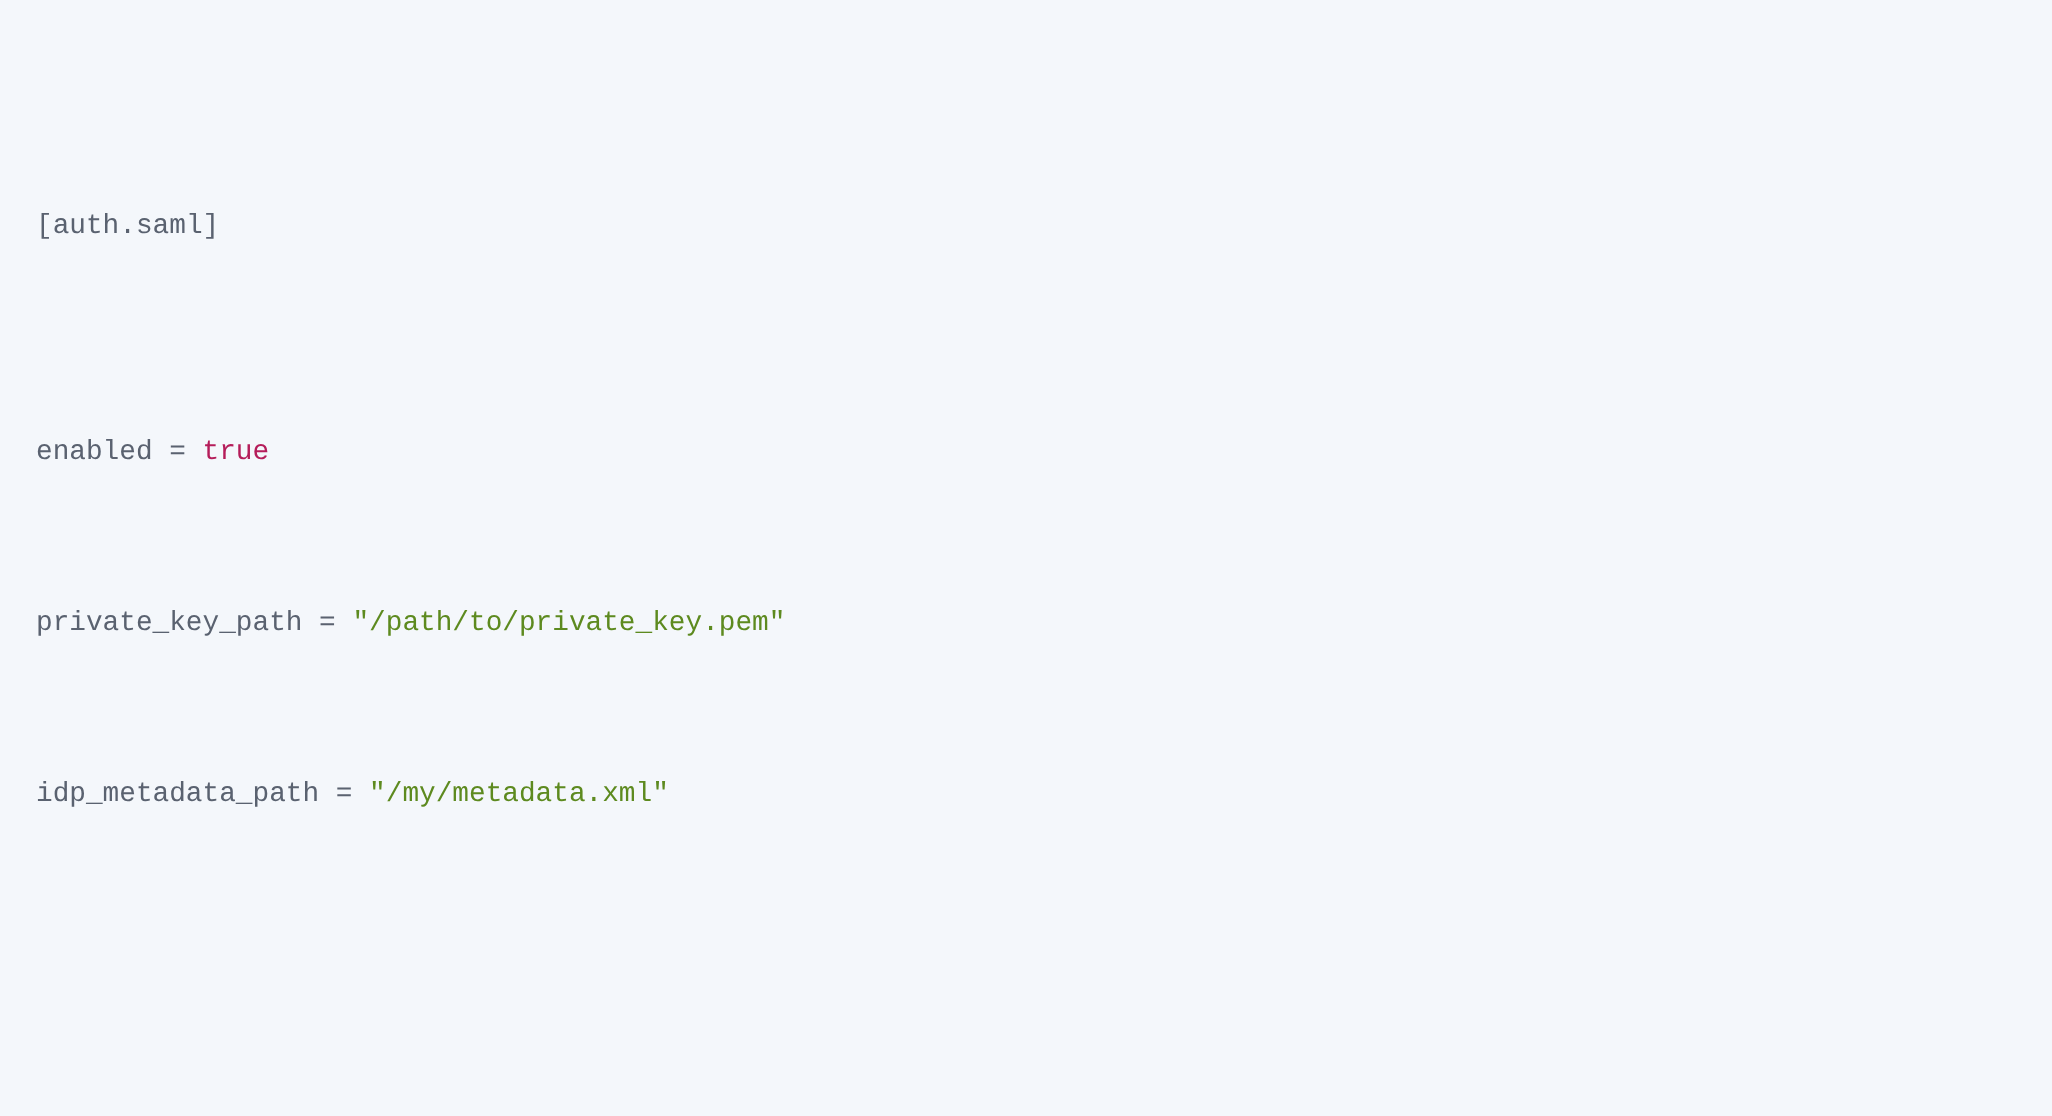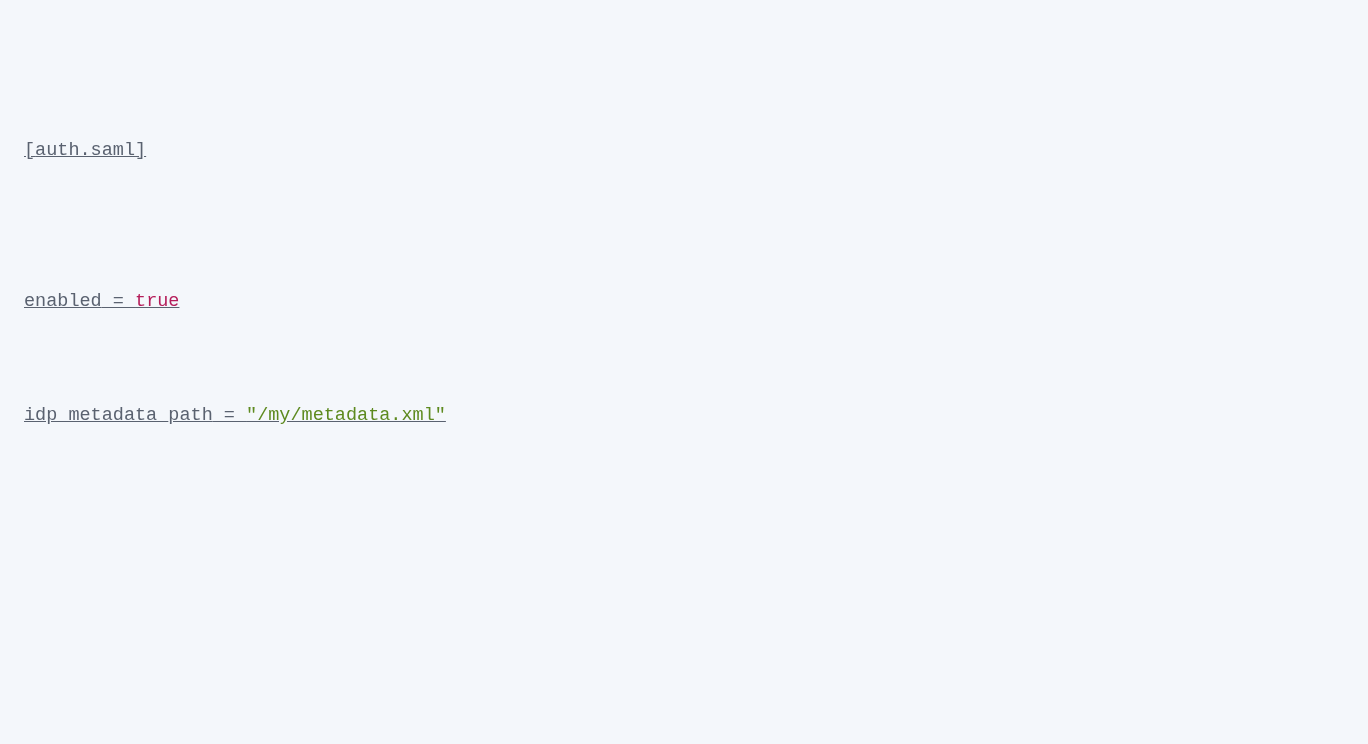--- a/index.html
+++ b/index.html
@@ -14,36 +14,37 @@
   .page {
     width: 1368px;
     min-height: 744px;
     box-sizing: border-box;
     padding: 18px 10px 20px 10px;
     position: relative;
   }
   .code-block {
     white-space: pre;
   }
-  .line { display:block; padding-left:14px;text-decoration:underline; }
+  .line { display:block; padding-left:14px; }
   .key   { color:#5a6270; }
   .eq    { color:#5a6270; }
   .punct { color:#5a6270; }
   .bool  { color:#b51d5a;margin-top:20px; }
   .str   { color:#5d8a1f; }
 </style>
 </head>
 <body>
 
 <div class="page">
   <div class="code-block">
 
     <span class="line"><span class="punct">[</span><span class="key">auth.saml</span><span class="punct">]</span></span>
 
     <span class="line"><span class="key">enabled</span><span class="eq"> = </span><span class="bool">true</span></span>
+    <span class="line"><span class="key">private_key_path</span><span class="eq"> = </span><span class="str">"/path/to/private_key.pem"</span></span>
     <span class="line"><span class="key">idp_metadata_path</span><span class="eq"> = </span><span class="str">"/my/metadata.xml"</span></span>
     <span class="line"></span>
     
     
     
     
 
     
 
     

